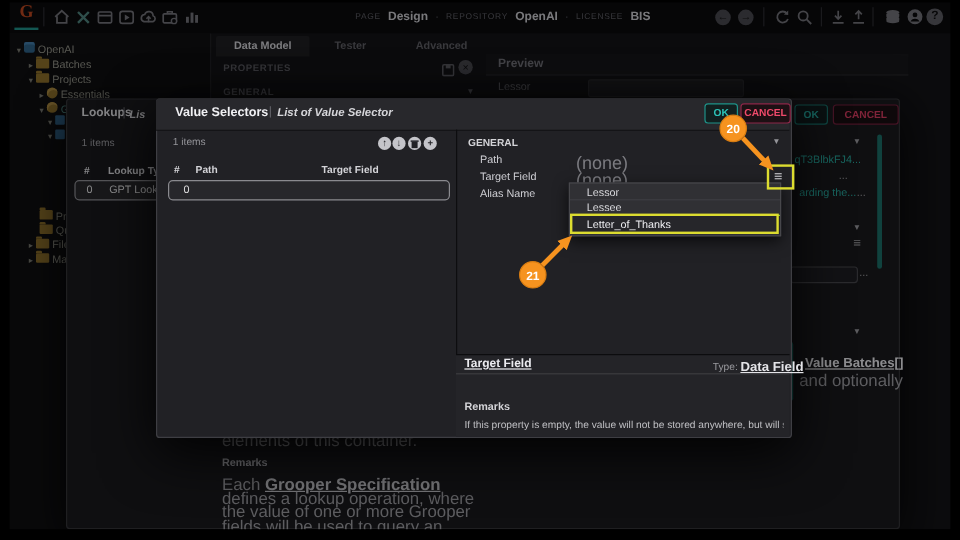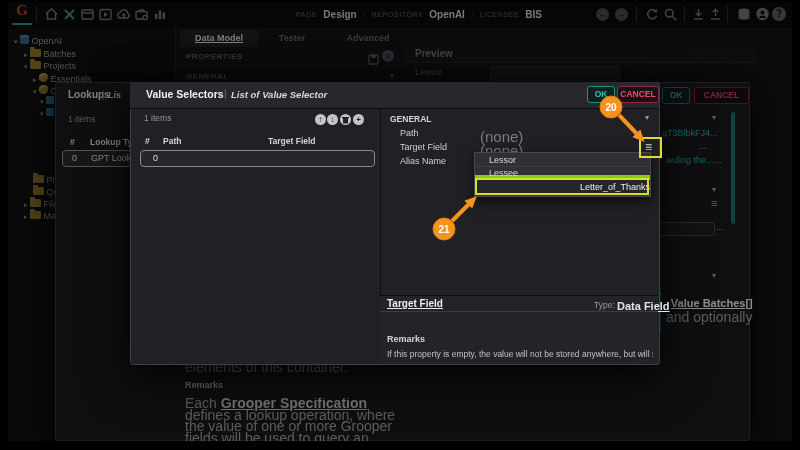--- a/index.html
+++ b/index.html
@@ -27,21 +27,21 @@
   .main-bg{left:175px;top:28px;width:625px;height:413px;background:#131316;border-left:1px solid #1f1f23;}
   .trow{height:11px;font-size:9px;color:#8f8f85;white-space:nowrap;}
   .tarrow{font-size:7px;color:#75756d;}
   .ico-folder{display:inline-block;width:11px;height:8px;background:#8a6d2a;border-radius:1px;position:relative;top:0px;}
   .ico-folder::before{content:"";position:absolute;left:0;top:-2px;width:5px;height:2px;background:#8a6d2a;border-radius:1px 1px 0 0;}
   .ico-db{display:inline-block;width:9px;height:9px;background:#2e5f84;border-radius:2px;box-shadow:inset 0 2px 0 #3f78a3;}
   .ico-proj{display:inline-block;width:9px;height:9px;background:#8a6d2a;border-radius:50%;box-shadow:inset 1px 2px 0 #a88740;}
   .ico-node{display:inline-block;width:8px;height:8px;background:#2e5f84;border-radius:1px;}
   
   .tab{top:30px;height:17px;font-size:9px;font-weight:bold;text-align:center;line-height:17px;color:#5c5c62;}
-  .tab.active{background:#1e1e21;color:#c8c8cd;border-radius:2px 2px 0 0;text-decoration:underline;}
+  .tab.active{background:#1e1e21;color:#c8c8cd;border-radius:2px 2px 0 0;}
   .barlab{font-size:8px;font-weight:bold;letter-spacing:.5px;color:#56565c;}
   .ws-chev{font-size:8px;color:#56565c;}
   .pv-head{left:405px;top:45px;width:352px;height:17px;background:#17171a;border-bottom:1px solid #26262a;}
   .pv-title{left:415px;top:48px;font-size:10px;font-weight:bold;color:#6d6d74;}
   .pv-row{left:415px;top:67px;font-size:9px;color:#5c5c62;}
   .pv-input{left:490px;top:66px;width:128px;height:13px;background:#1e1e22;border:1px solid #2a2a2e;border-radius:2px;}
   
   .dlg{background:#19191c;border:1px solid #323236;border-radius:3px;box-shadow:0 10px 40px rgba(0,0,0,.85);}
   .dlg-title{font-size:10px;font-weight:bold;color:#d2d2d6;}
   .dlg-pipe{font-size:10px;color:#66666c;}
@@ -328,22 +328,22 @@
   <div class="abs chev" style="left:645px;top:113px;">▾</div>
   <div class="abs prop-lab" style="left:400px;top:128px;">Path</div>
   <div class="abs prop-val" style="left:480px;top:128px;">(none)</div>
   <div class="abs prop-lab" style="left:400px;top:142px;">Target Field</div>
   <div class="abs prop-val" style="left:480px;top:142px;">(none)</div>
   <div class="abs menu-ico" style="left:645px;top:141px;">≡</div>
   <div class="abs prop-lab" style="left:400px;top:156px;">Alias Name</div>
 
   <div class="abs dropdown">
     <div class="dd-item" style="top:0;height:14px;line-height:14px;border-bottom:1px solid #3e3e42;">Lessor</div>
-    <div class="dd-item" style="top:14px;height:13px;line-height:13px;border-bottom:5px solid #84cc16;">Lessee</div>
-    <div class="dd-item" style="top:27px;height:15px;line-height:15px;background:#26262a;color:#eeeef2;text-align:right;">Letter_of_Thanks</div>
+    <div class="dd-item" style="top:14px;height:13px;line-height:13px;border-bottom:1px solid #84cc16;">Lessee</div>
+    <div class="dd-item" style="top:27px;height:15px;line-height:15px;background:#26262a;color:#eeeef2;">Letter_of_Thanks</div>
   </div>
 
   <div class="abs help-panel"></div>
   <div class="abs help-title" style="left:387px;top:298px;">Target Field</div>
   <div class="abs help-type-lab" style="left:594px;top:300px;">Type:</div>
   <div class="abs help-type-link" style="left:617px;top:300px;">Data Field</div>
   <div class="abs" style="left:380px;top:311px;width:278px;height:1px;background:#3c3c40;"></div>
   <div class="abs help-remarks" style="left:387px;top:334px;">Remarks</div>
   <div class="abs help-clip" style="left:387px;top:349px;width:266px;height:13px;">If this property is empty, the value will not be stored anywhere, but will still be displayed as a column when the lookup is executed manually.</div>
 

